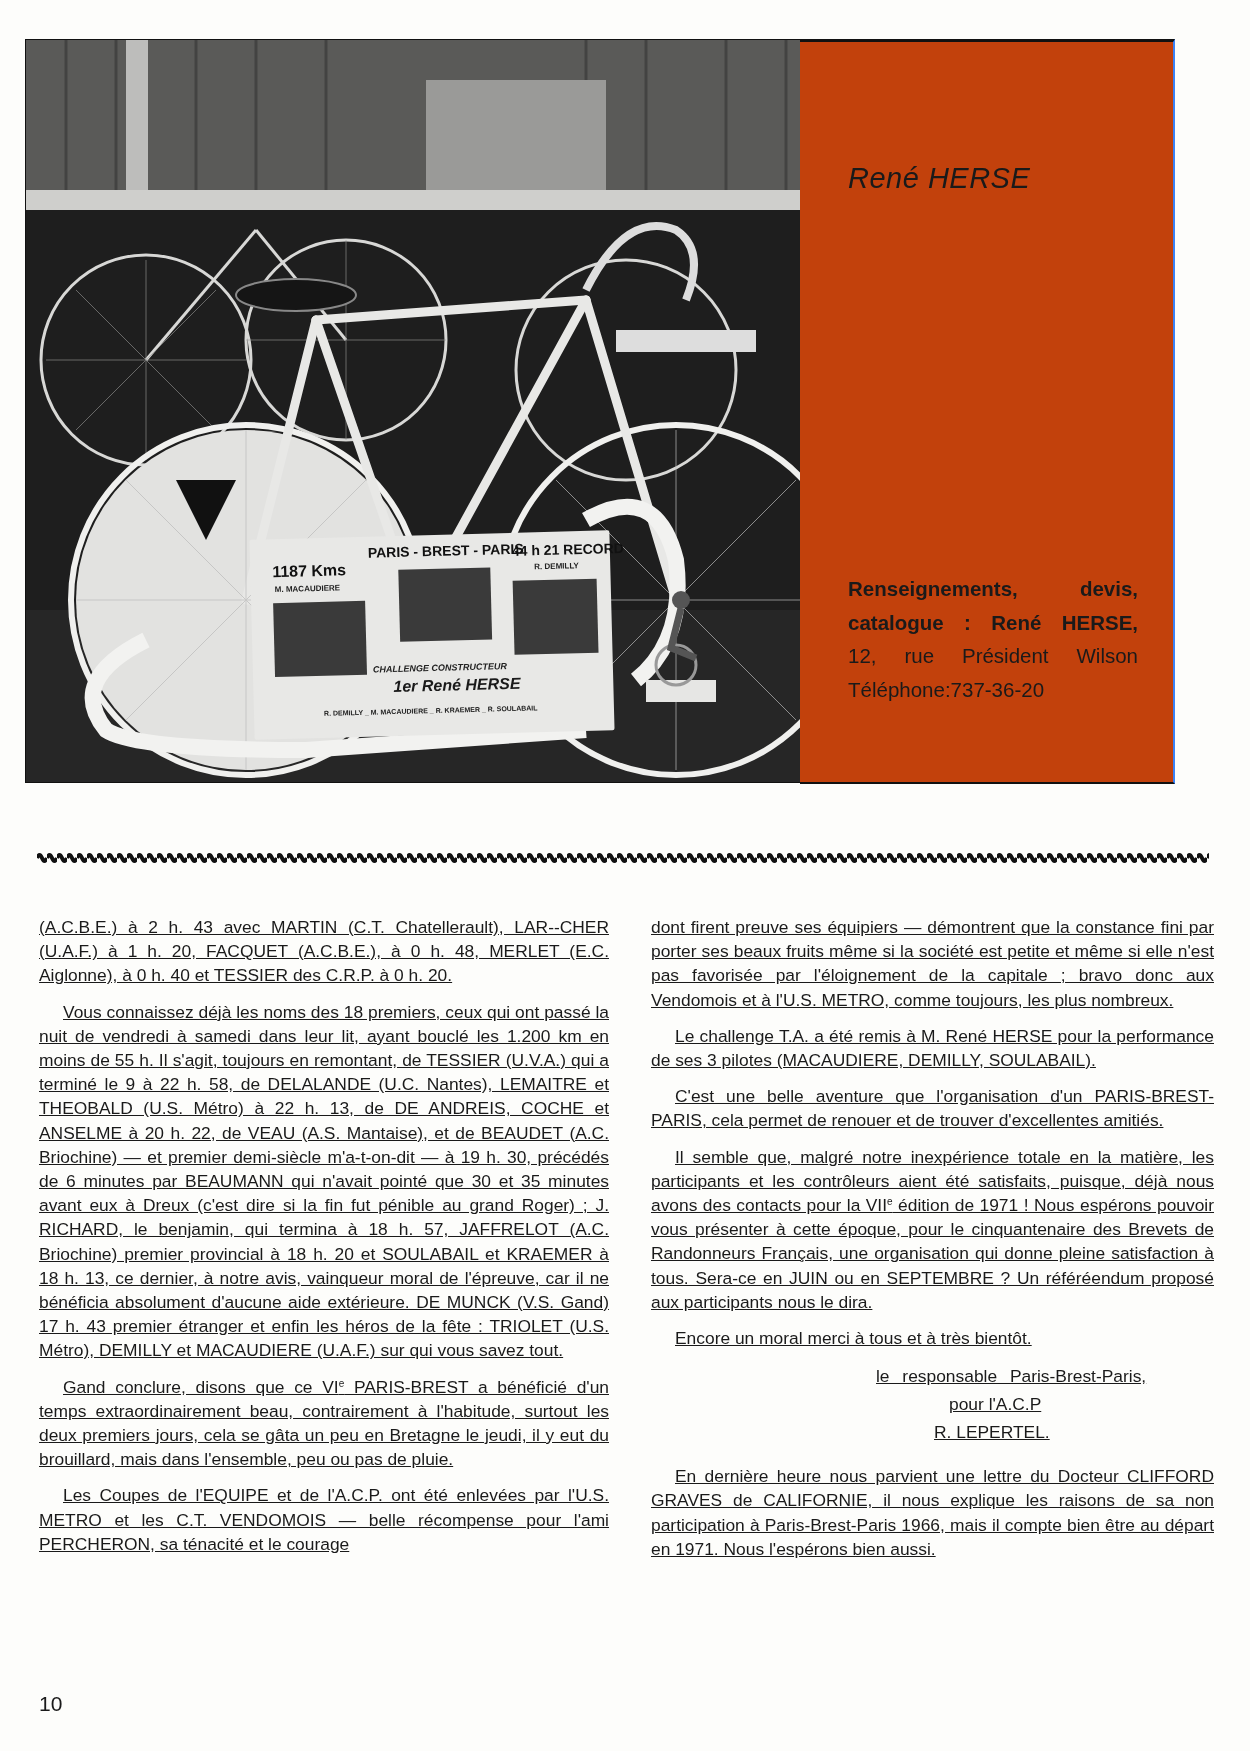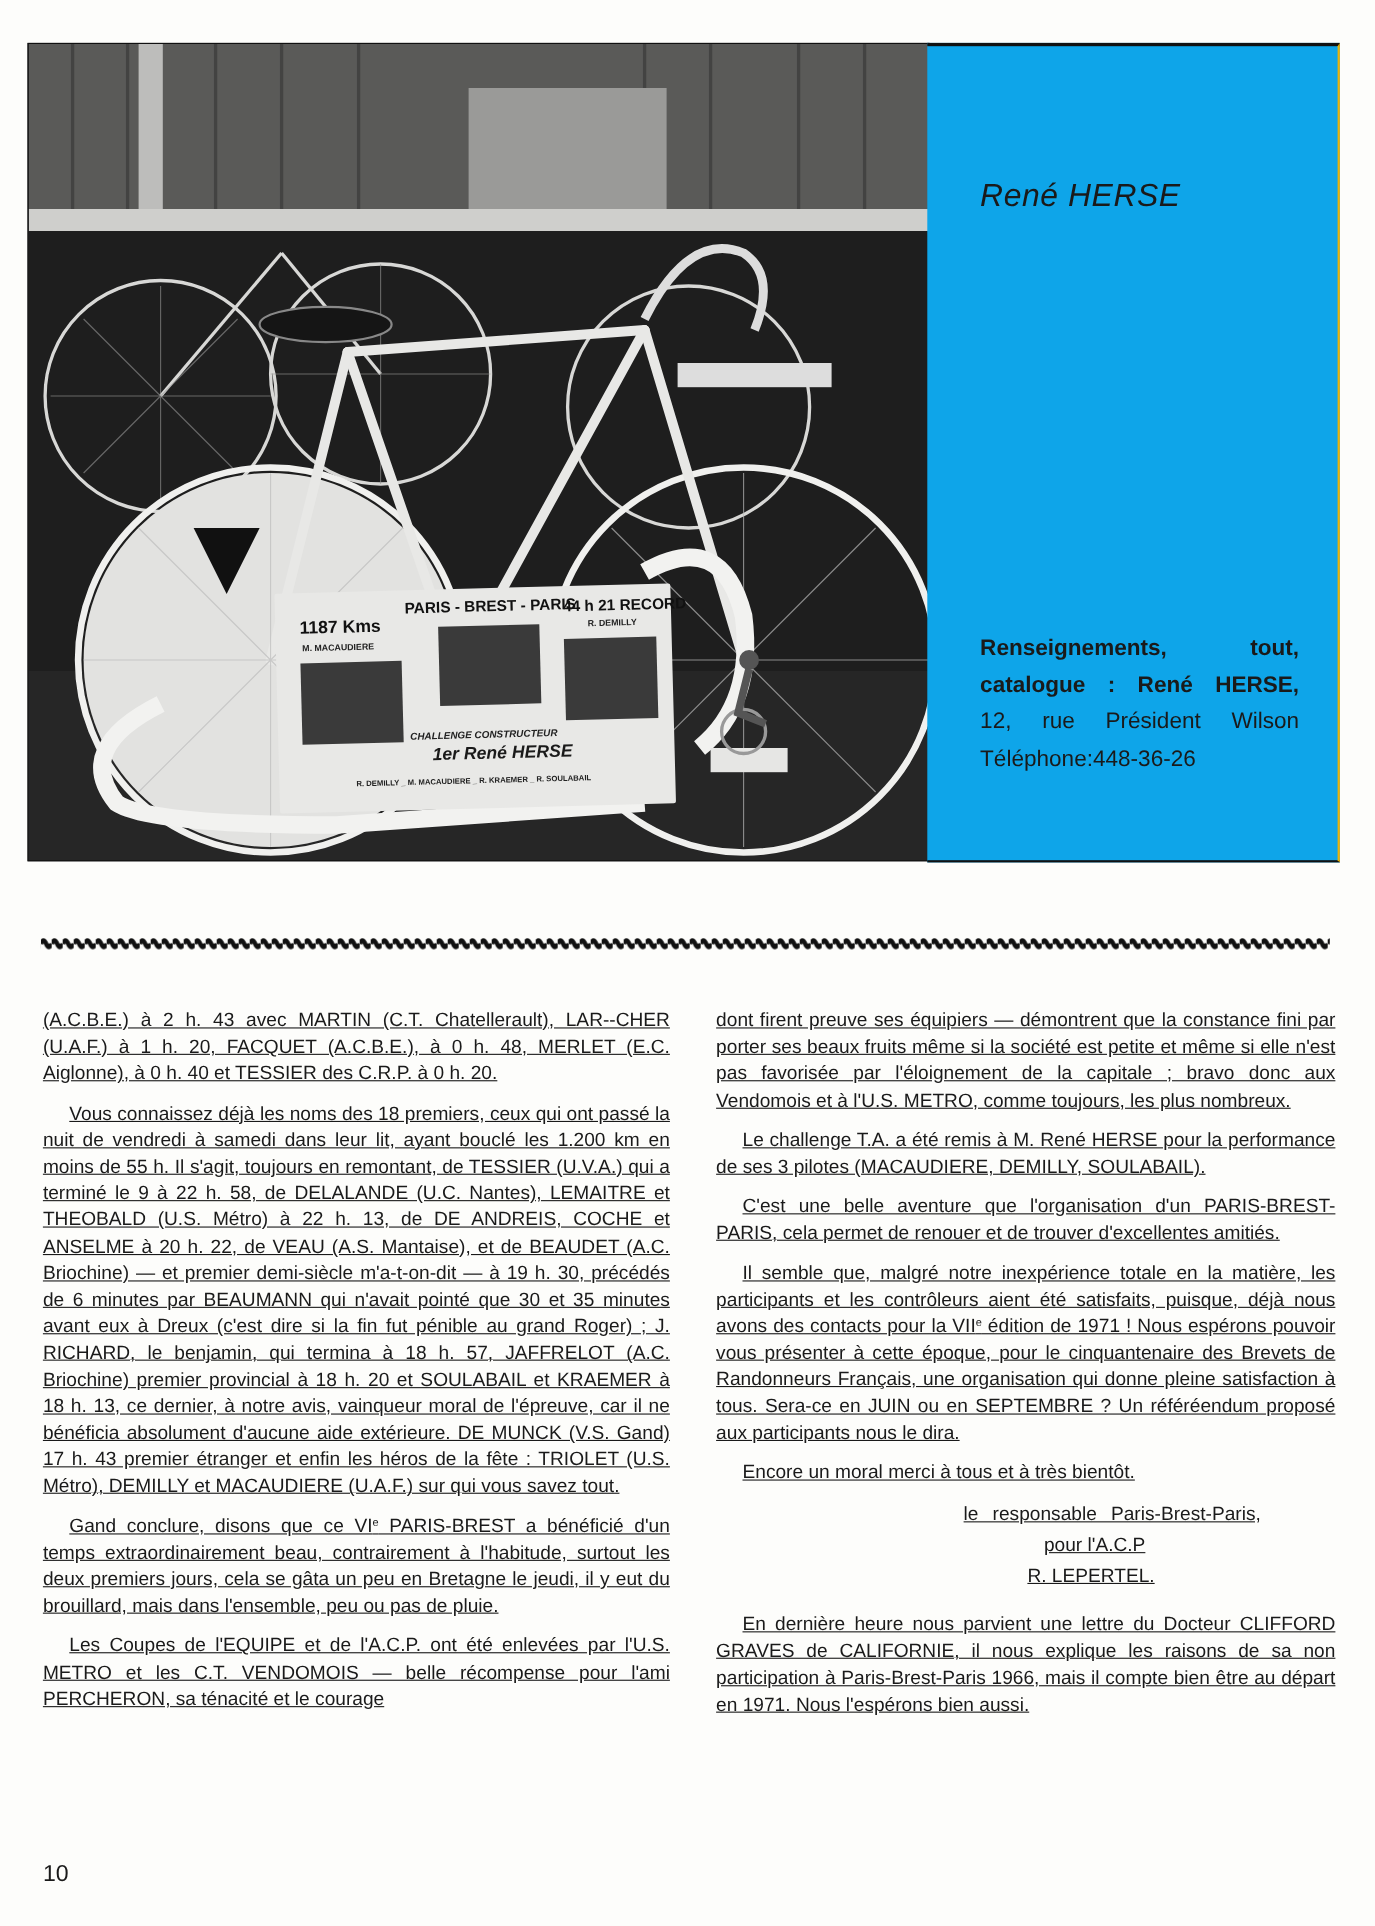--- a/index.html
+++ b/index.html
@@ -4,23 +4,23 @@
 <style>
   html, body { margin: 0; padding: 0; background: #fdfdfb; }
   body { width: 1250px; height: 1751px; position: relative; overflow: hidden;
          font-family: "Liberation Sans", sans-serif; color: #1a1a1a; }
 
   
   .ad { position: absolute; left: 25px; top: 39px; width: 1191px; height: 742px; }
   .photo { position: absolute; left: 0; top: 0; width: 818px; height: 742px;
            background: #2b2b2b; overflow: hidden; border: 1px solid #111; }
   .photo svg { display: block; }
-  .ad-box { position: absolute; left: 818px; top: 0; width: 373px; height: 740px;
-            border-top: 3px solid #111; border-right: 2px solid #eab308; border-bottom: 2px solid #111;
-            background: #0ea5e9; }
+  .ad-box { position: absolute; left: 775px; top: 0; width: 373px; height: 740px;
+            border-top: 3px solid #111; border-right: 2px solid #3b82f6; border-bottom: 2px solid #111;
+            background: #c2410c; }
   .ad-title { position: absolute; left: 48px; top: 120px; font-size: 29px; font-style: italic;
               font-family: "Liberation Sans Narrow", "Liberation Sans", sans-serif; letter-spacing: 0.5px; }
   .ad-body { position: absolute; left: 48px; top: 186px; width: 290px; font-size: 20.5px;
              line-height: 33.5px; text-align: justify; }
   .ad-body b { letter-spacing: 1.5px; }
   .ad-contact { position: absolute; left: 48px; top: 530px; width: 290px; font-size: 20.5px; line-height: 33.5px; }
   .ad-contact .bold { font-weight: bold; }
   .ad-contact .line { display: block; white-space: nowrap; }
   .justify { text-align: justify; text-align-last: justify; }
 
@@ -141,27 +141,27 @@
       <div class="pic" style="left:262px;top:48px;width:84px;height:74px;"></div>
       <span class="s" style="left:120px;top:128px;font-size:9px;font-style:italic;">CHALLENGE CONSTRUCTEUR</span>
       <span class="it" style="left:140px;top:142px;">1er René HERSE</span>
       <span class="s" style="left:70px;top:172px;font-size:7px;">R. DEMILLY _ M. MACAUDIERE _ R. KRAEMER _ R. SOULABAIL</span>
     </div>
   </div>
 
   <div class="ad-box">
     <div class="ad-title">René HERSE</div>
     <div class="ad-contact">
-      <span class="line bold justify">Renseignements, tout,</span>
+      <span class="line bold justify">Renseignements, devis,</span>
       <span class="line bold justify">catalogue : René HERSE,</span>
       <span class="line justify">12, rue Président Wilson</span>
       <span class="line" style="display:flex;justify-content:flex-start;">
         <span>Téléphone</span>
         <span>:</span>
-        <span>448-36-26</span>
+        <span>737-36-20</span>
       </span>
     </div>
   </div>
 </div>
 
 <svg class="divider" viewBox="0 0 1172 14" preserveAspectRatio="none">
   <defs>
     <pattern id="wave" x="0" y="0" width="10" height="14" patternUnits="userSpaceOnUse">
       <path d="M0 7 Q2.5 1 5 7 T10 7" fill="none" stroke="#111" stroke-width="4"></path>
     </pattern>

